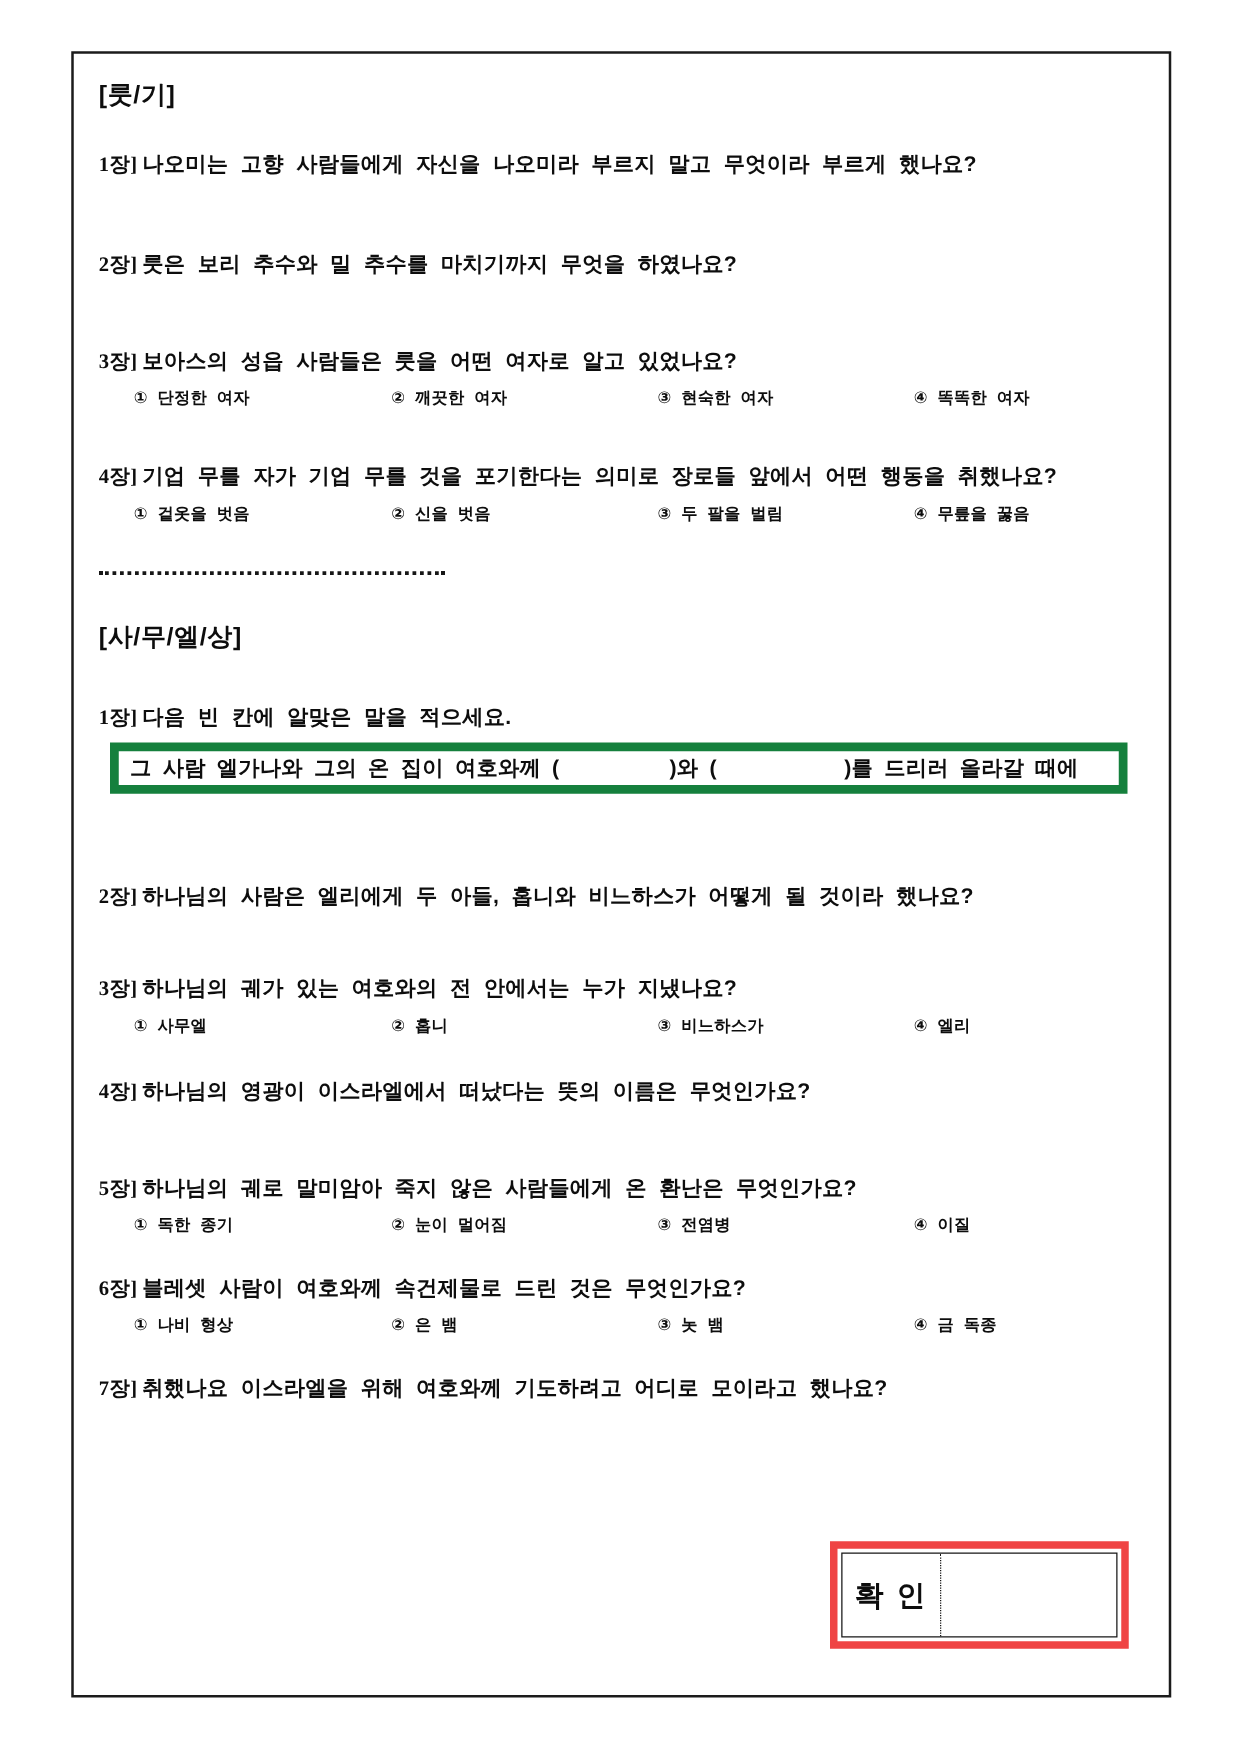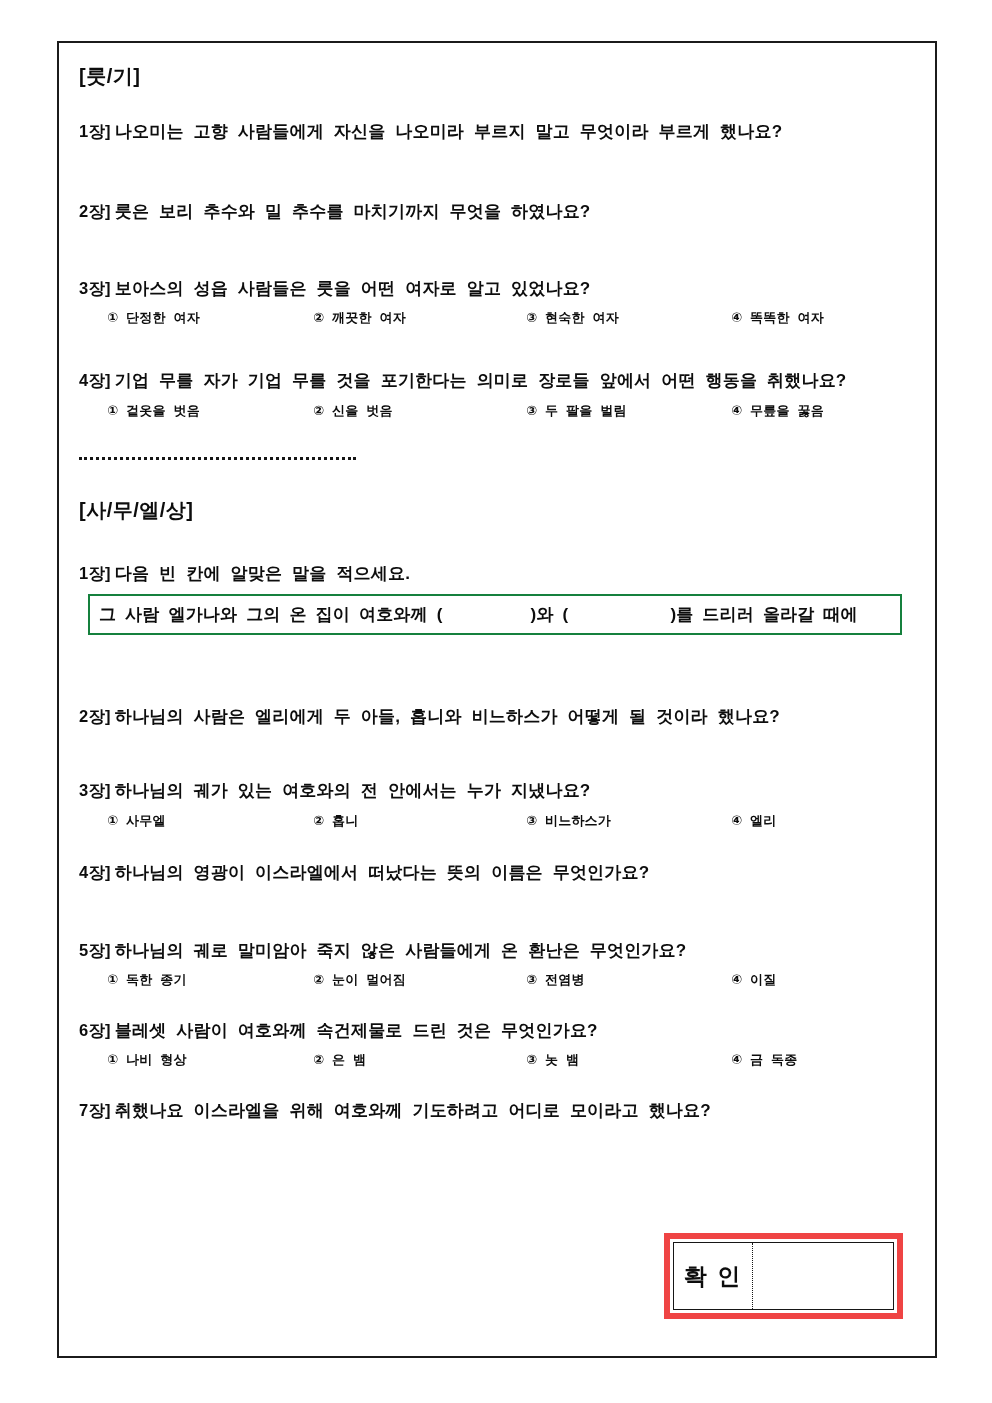--- a/index.html
+++ b/index.html
@@ -31,21 +31,21 @@
     line-height: 26px;
   }
   .question {
     font-size: 17px;
     font-weight: 700;
     line-height: 23px;
     word-spacing: 5px;
     letter-spacing: 0.2px;
   }
   .qnum {
-    font-family: Liberation Sans, sans-serif;
+    font-family: Liberation Serif, serif;
     font-size: 16.5px;
     font-weight: 700;
     margin-right: 4px;
   }
   .options {
     margin-left: 28px;
     display: grid;
     grid-template-columns: 206px 213px 205px auto;
     font-size: 13px;
     font-weight: 700;
@@ -55,21 +55,21 @@
   }
   .dotted-separator {
     width: 277px;
     border-bottom: 3px dotted #161616;
     height: 1px;
   }
   .fill-box {
     margin-left: 9px;
     width: 814px;
     height: 41px;
-    border: 2px solid #15803d;
+    border: 7px solid #15803d;
     display: flex;
     align-items: center;
     padding: 0 9px;
     font-size: 17px;
     font-weight: 700;
     word-spacing: 4px;
     letter-spacing: 0.2px;
     white-space: nowrap;
   }
   .fill-gap-1 { display: inline-block; width: 88px; }

